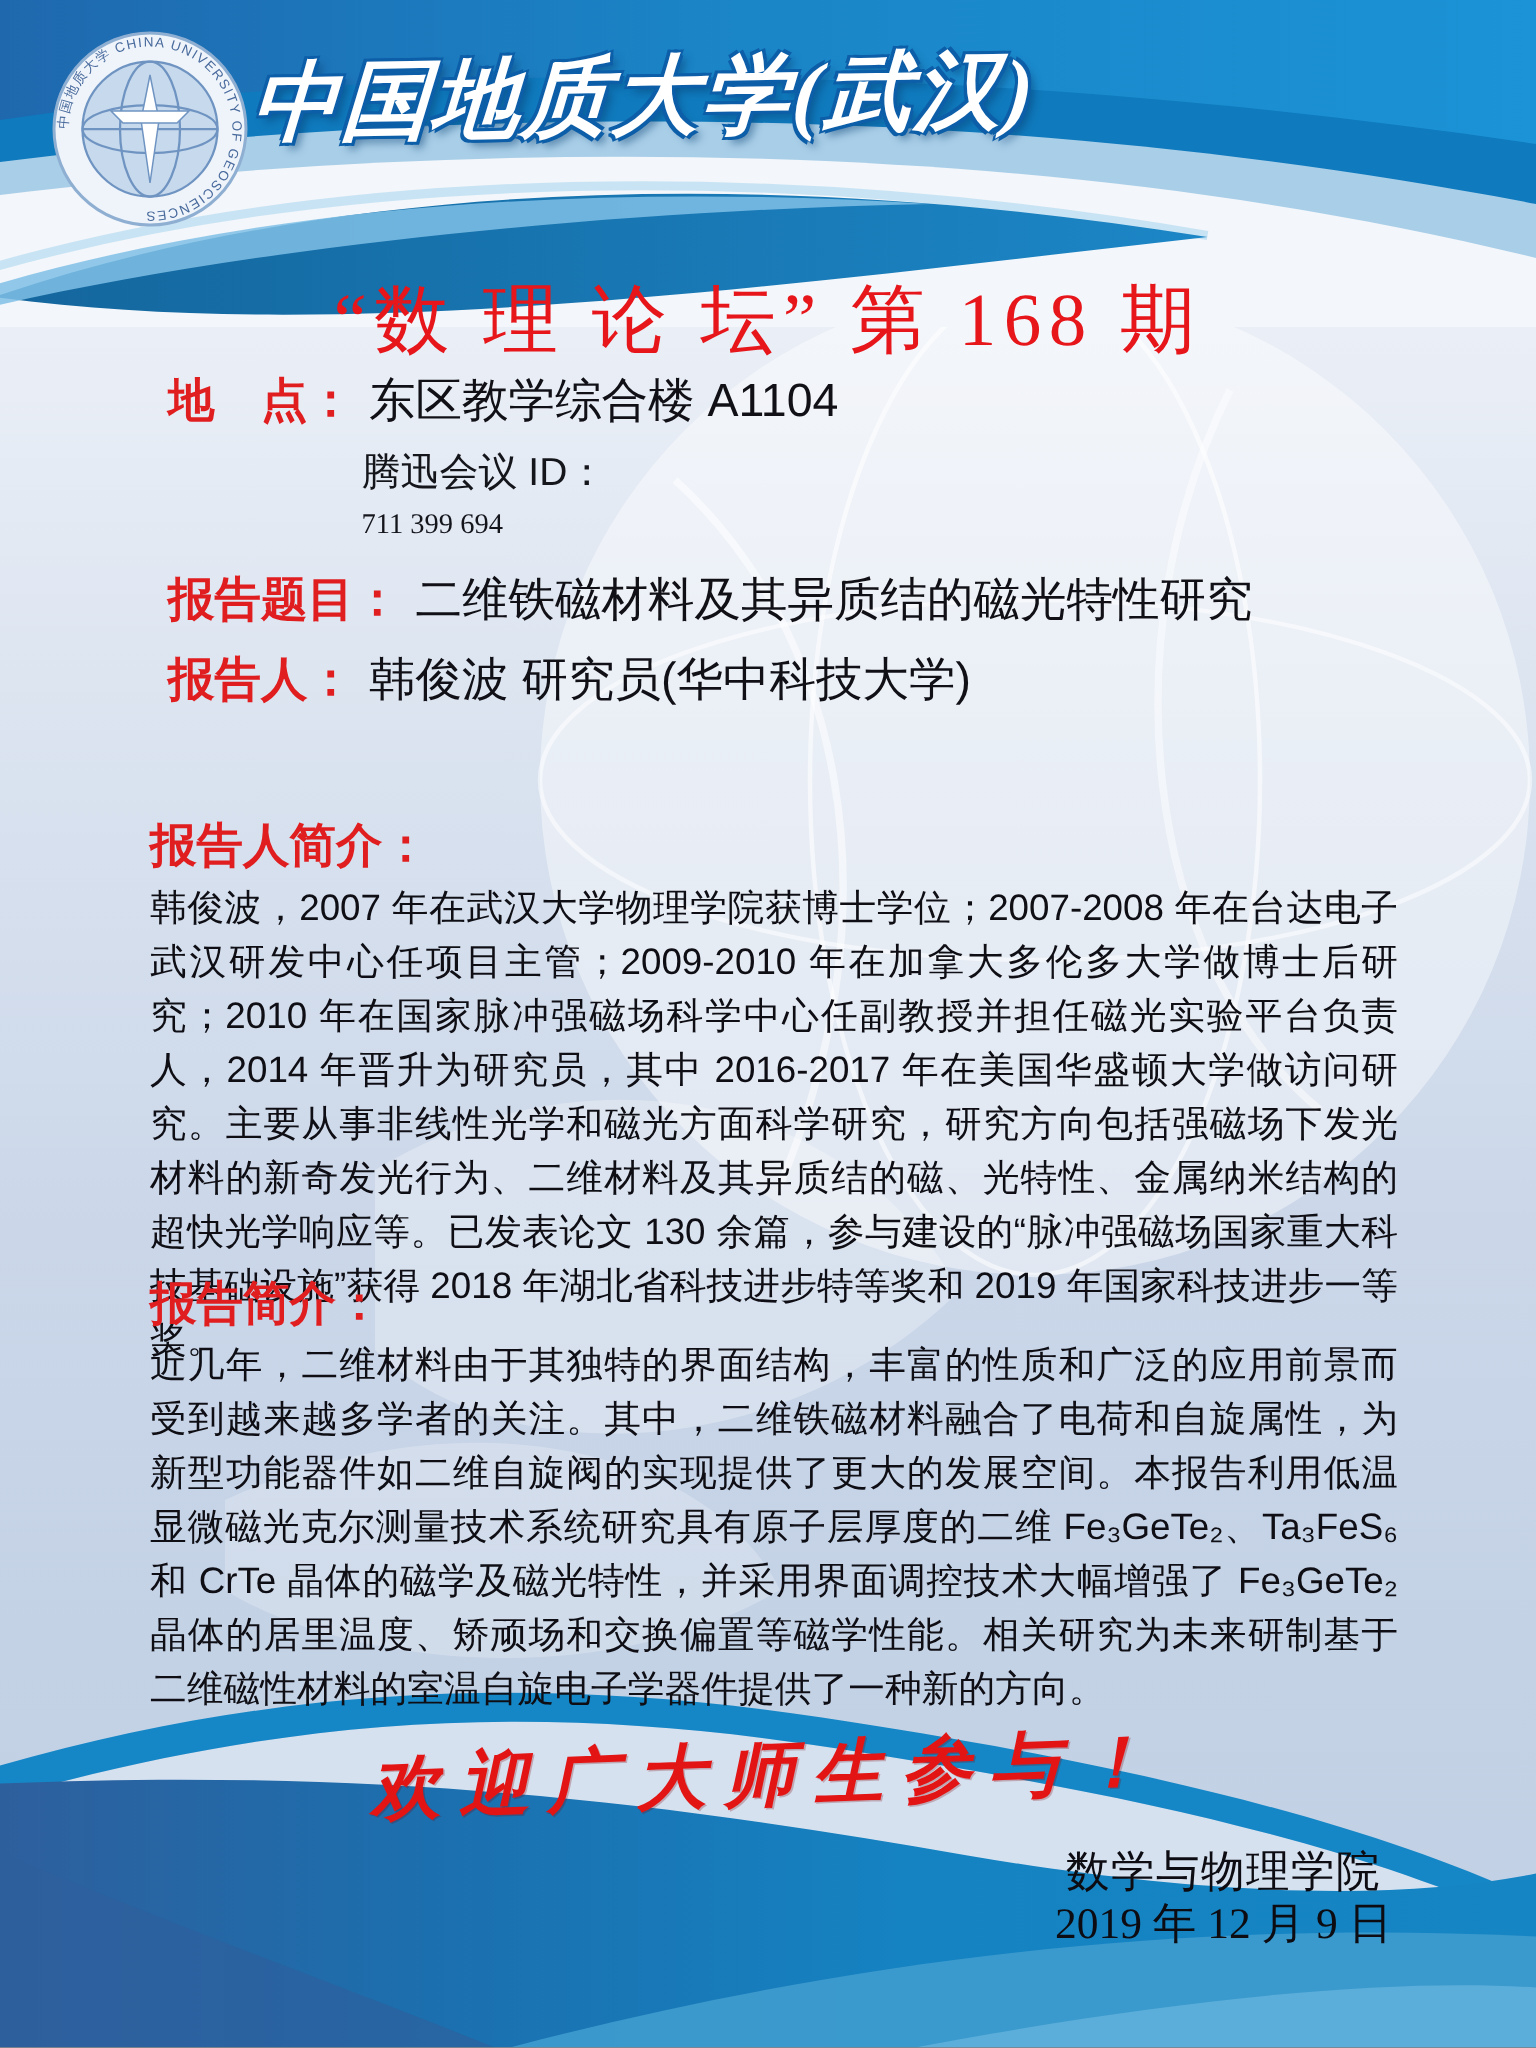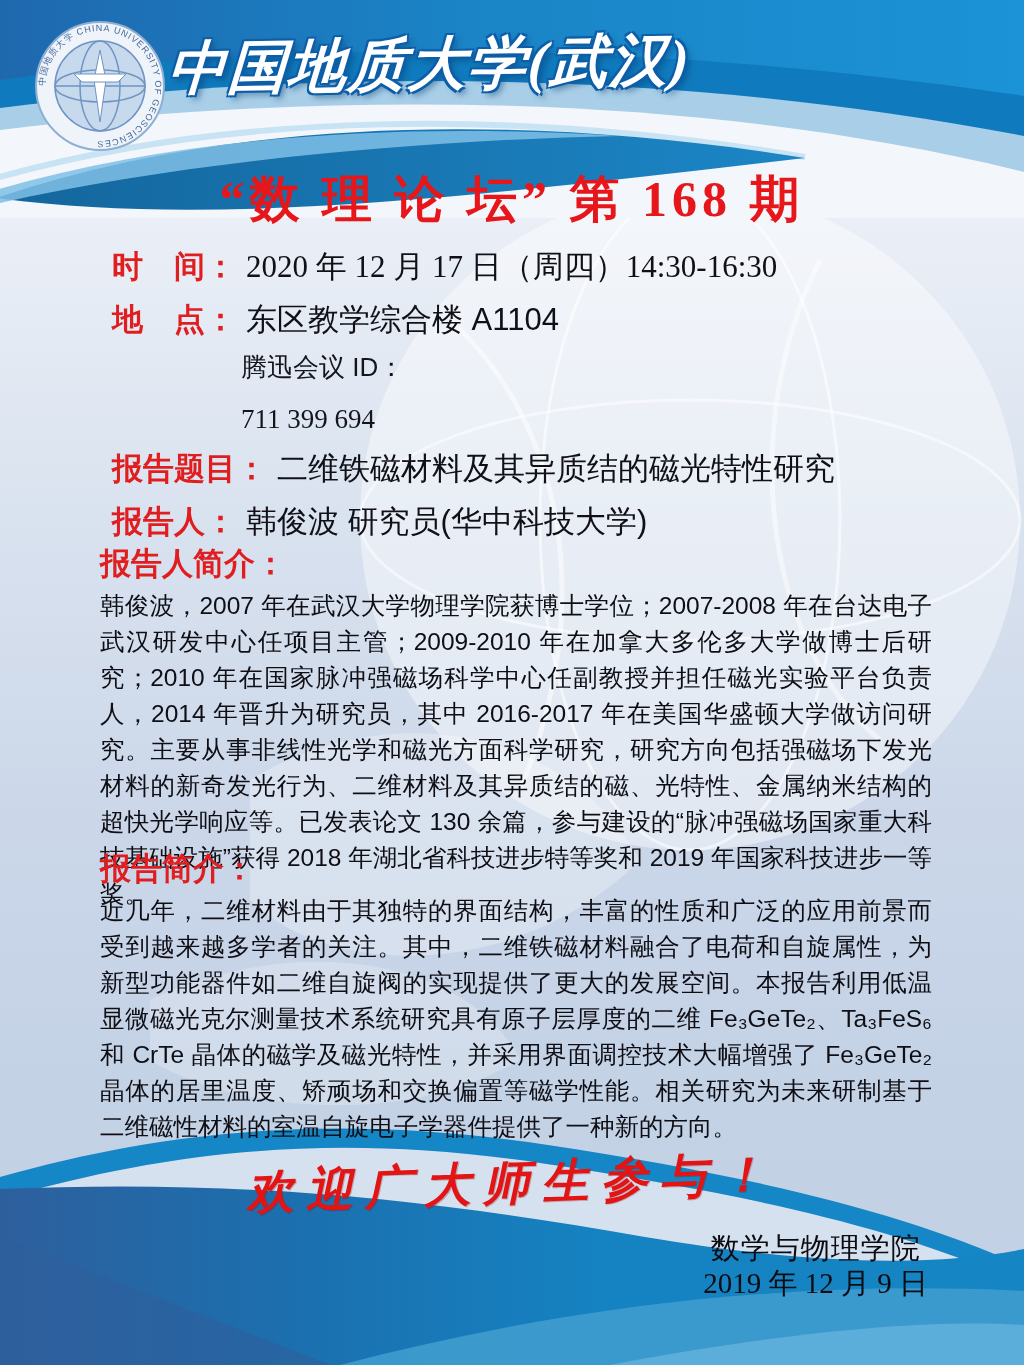--- a/index.html
+++ b/index.html
@@ -16,33 +16,33 @@
     position:absolute;top:26px;left:168px;z-index:3;
     font-family:"Liberation Serif",serif;font-weight:bold;font-style:italic;
     font-size:58px;letter-spacing:2px;color:#ffffff;transform:skewX(-4deg) rotate(-1deg);
     text-shadow:2px 2px 0 #0d5ea8,-2px -2px 0 #0d5ea8,2px -2px 0 #0d5ea8,-2px 2px 0 #0d5ea8,4px 4px 6px rgba(8,60,110,.55);
     white-space:nowrap;
   }
   
   .watermark{position:absolute;top:0;left:0;z-index:0;}
   
   .title{
-    position:absolute;top:166px;left:0;width:100%;z-index:4;text-align:center;
-    font-family:"Liberation Serif",serif;font-weight:bold;
+    position:absolute;top:180px;left:0;width:100%;z-index:4;text-align:center;
+    font-family:"Liberation Serif",serif;font-weight:normal;
     font-size:50px;letter-spacing:5px;color:#e6161b;white-space:nowrap;
   }
   .info{position:absolute;top:246px;left:112px;right:86px;z-index:4;}
   .info-row{display:flex;align-items:baseline;line-height:42px;margin-top:11px;white-space:nowrap;}
   .info-row:first-child{margin-top:0;}
   .info-label{color:#e01e20;font-weight:bold;font-size:31px;flex:none;}
   .info-value{color:#101016;font-family:"Liberation Serif",serif;font-size:31px;margin-left:10px;}
   .info-value.hei{font-family:"Liberation Sans",sans-serif;}
   .meeting-row{padding-left:123px;line-height:36px;margin-top:8px;flex-direction:column;}
   .meeting-row .m-label{color:#14161c;font-size:26px;}
-  .meeting-row .m-value{color:#14161c;font-family:"Liberation Serif",serif;font-size:27px;margin-left:6px;margin-top:16px;}
+  .meeting-row .m-value{color:#14161c;font-family:"Liberation Serif",serif;font-size:19px;margin-left:6px;}
   .section{position:absolute;left:100px;right:92px;z-index:4;}
   .section.bio{top:509px;margin-top:36px;}
   .section.abs{top:850px;}
   .sec-heading{color:#e01e20;font-weight:bold;font-size:31px;line-height:38px;}
   .sec-text{
     margin-top:5px;color:#0e0e14;font-size:24.5px;line-height:36px;
     text-align:justify;text-justify:inter-ideograph;
   }
   
   .footer-svg{position:absolute;bottom:0;left:0;z-index:1;}
@@ -108,24 +108,20 @@
       </text>
     </g>
   </svg>
 
   <div class="univ-name">中国地质大学(武汉)</div>
 
   <div class="title">“数 理 论 坛” 第 168 期</div>
 
   <div class="info">
     <div class="info-row">
-      <span class="info-label">时　间：</span>
-      <span class="info-value">2020 年 12 月 17 日（周四）14:30-16:30</span>
-    </div>
-    <div class="info-row">
       <span class="info-label">地　点：</span>
       <span class="info-value hei">东区教学综合楼 A1104</span>
     </div>
     <div class="info-row meeting-row">
       <span class="m-label">腾迅会议 ID：</span>
       <span class="m-value">711 399 694</span>
     </div>
     <div class="info-row">
       <span class="info-label">报告题目：</span>
       <span class="info-value hei">二维铁磁材料及其异质结的磁光特性研究</span>

